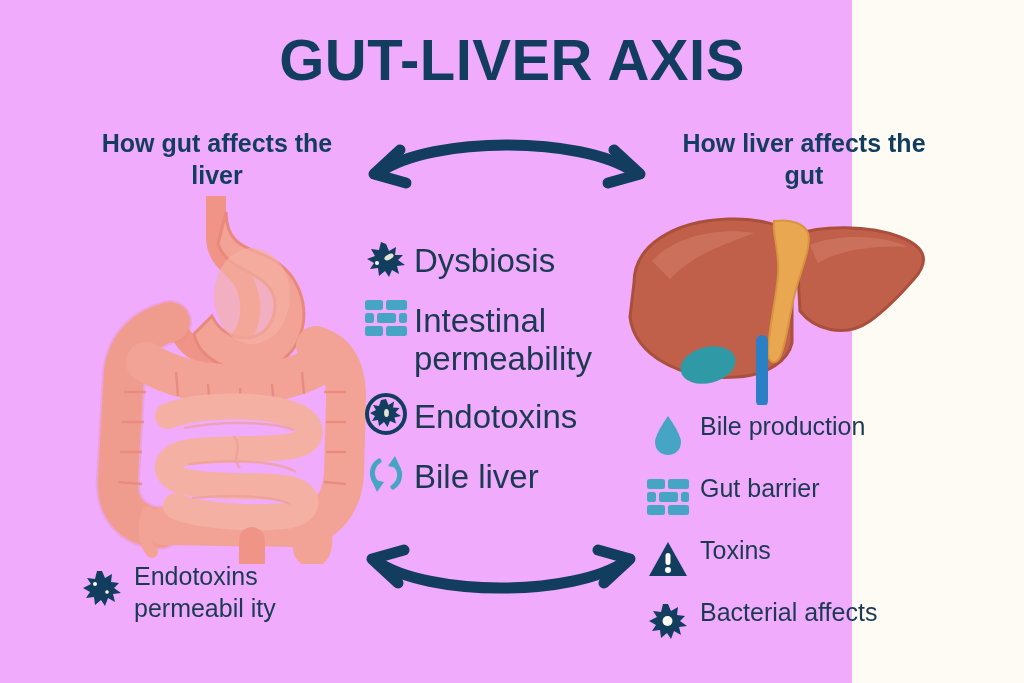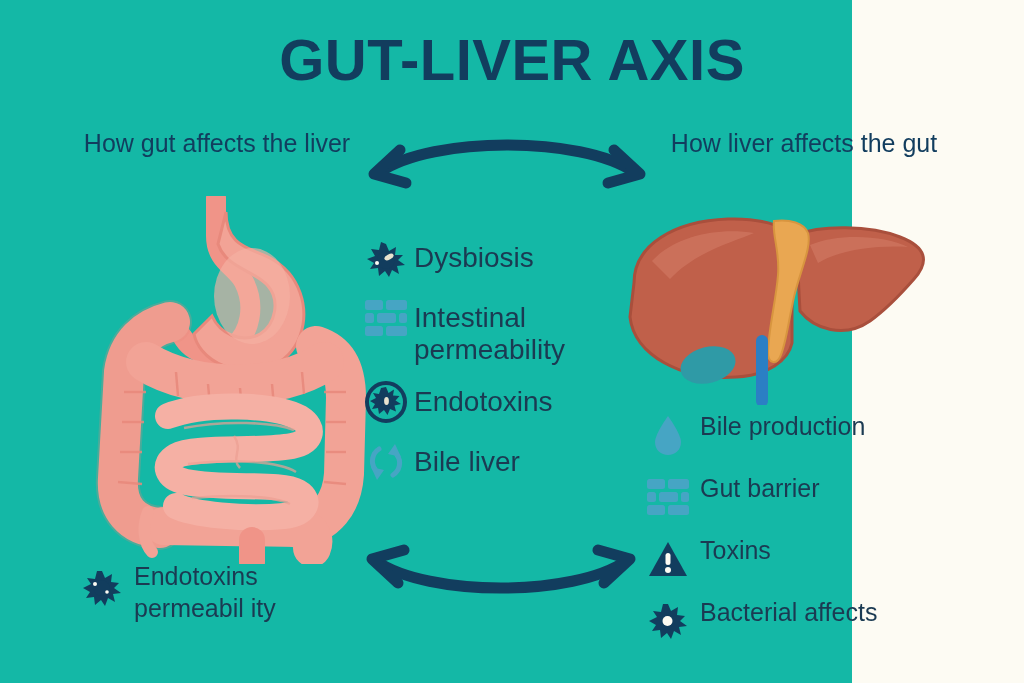--- a/index.html
+++ b/index.html
@@ -11,42 +11,42 @@
     height: 683px;
     background: #fdfbf3;
     font-family: "Liberation Sans", sans-serif;
     overflow: hidden;
     position: relative;
   }
   #infographic {
     position: relative;
     width: 852px;
     height: 683px;
-    background: #14b8a6;
+    background: #f0abfc;
   }
 
   
   #page-title {
     position: absolute;
     top: 30px;
     left: 0;
     width: 1024px;
     text-align: center;
     font-size: 58px;
     font-weight: 700;
     letter-spacing: 0.5px;
     color: #123d5e;
     line-height: 1.05;
   }
 
   
   .col-heading {
     position: absolute;
     font-size: 25px;
-    font-weight: 400;
+    font-weight: 700;
     color: #123d5e;
     text-align: center;
     line-height: 1.28;
   }
   #heading-left  { top: 127px; left: 78px;  width: 278px; }
   #heading-right { top: 127px; left: 660px; width: 288px; }
 
   
   .arrow-svg { position: absolute; }
   #arrow-top    { top: 128px; left: 352px; }
@@ -71,21 +71,21 @@
   }
   #center-list .item .ico {
     width: 48px;
     min-width: 48px;
     height: 44px;
     display: flex;
     align-items: center;
     justify-content: center;
   }
   #center-list .item .lbl {
-    font-size: 28px;
+    font-size: 33px;
     color: #1b3a52;
     line-height: 1.15;
     padding-top: 6px;
     padding-left: 4px;
   }
 
   
   #right-list {
     position: absolute;
     top: 412px;

